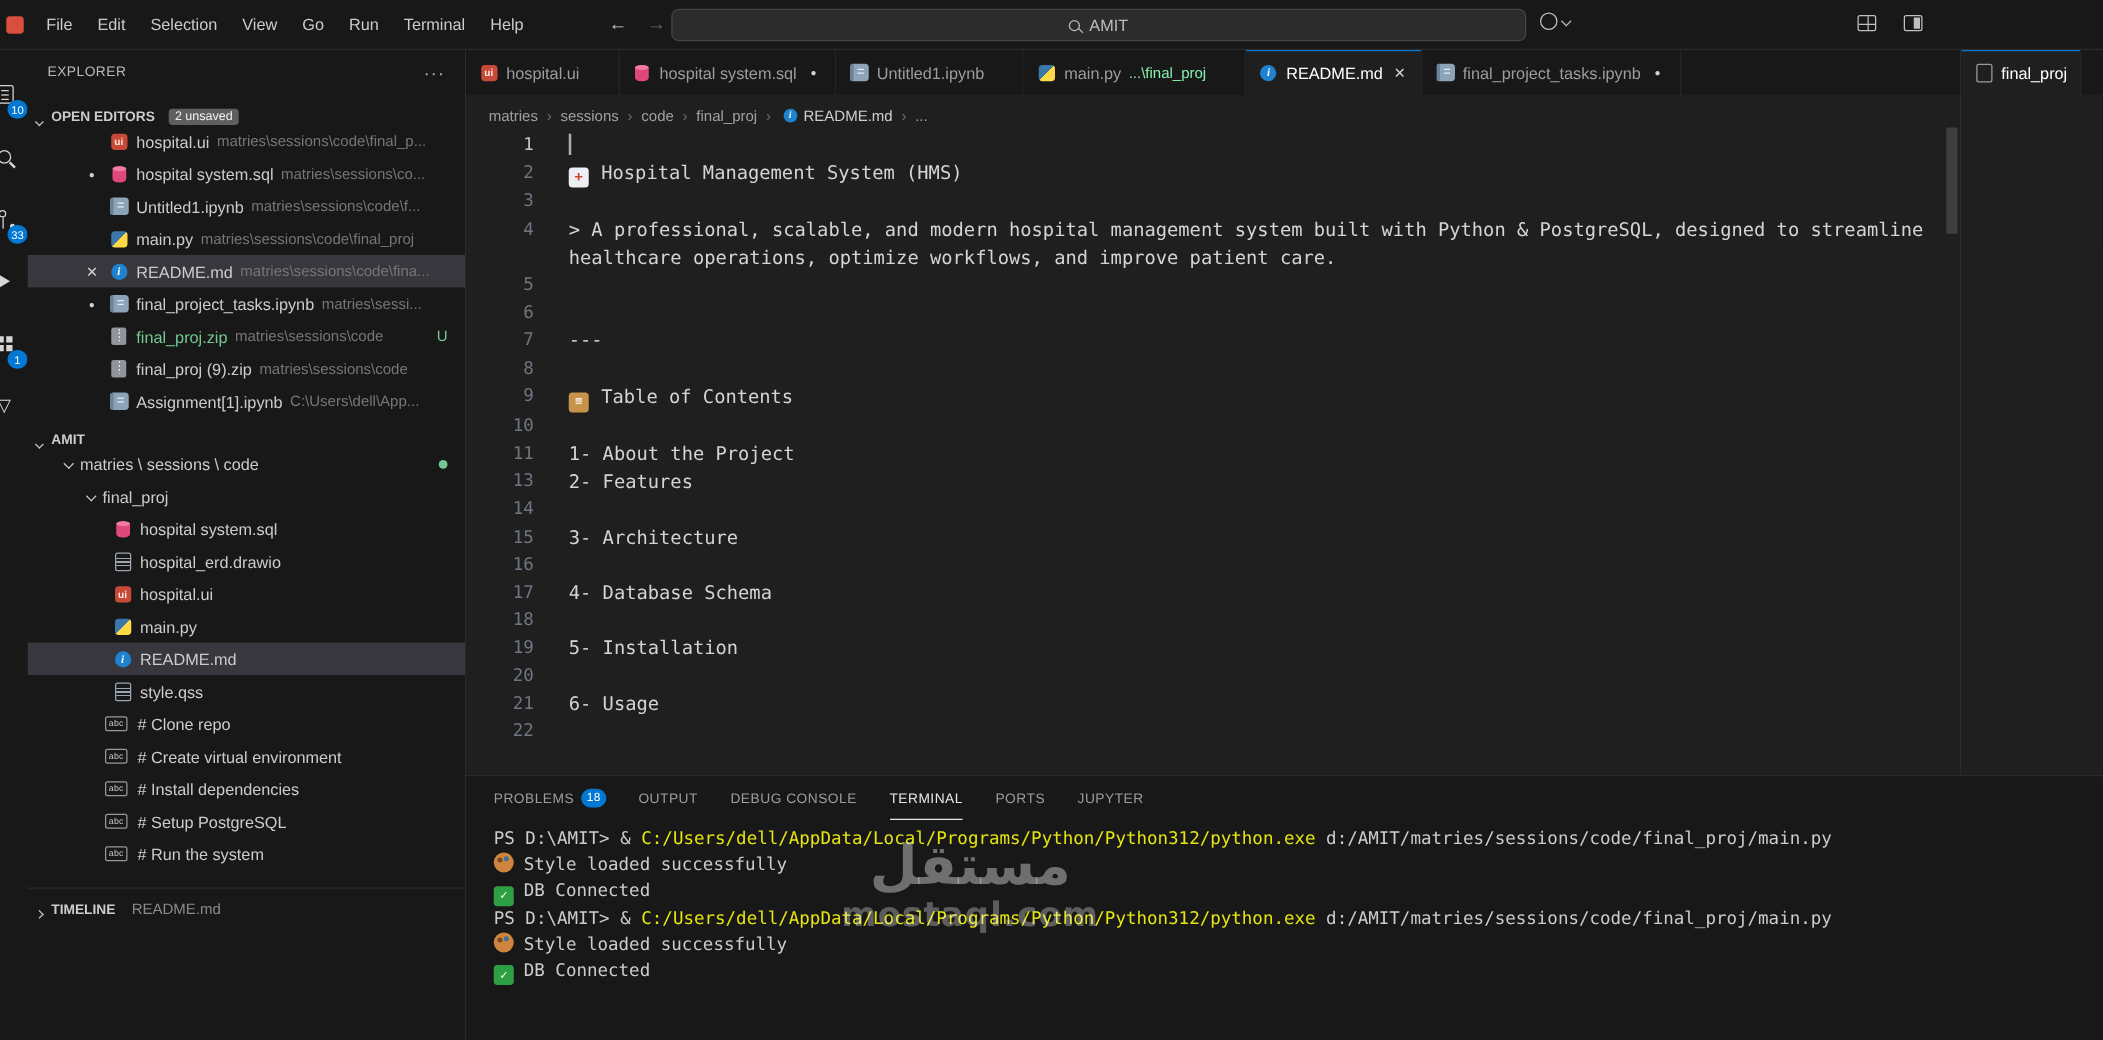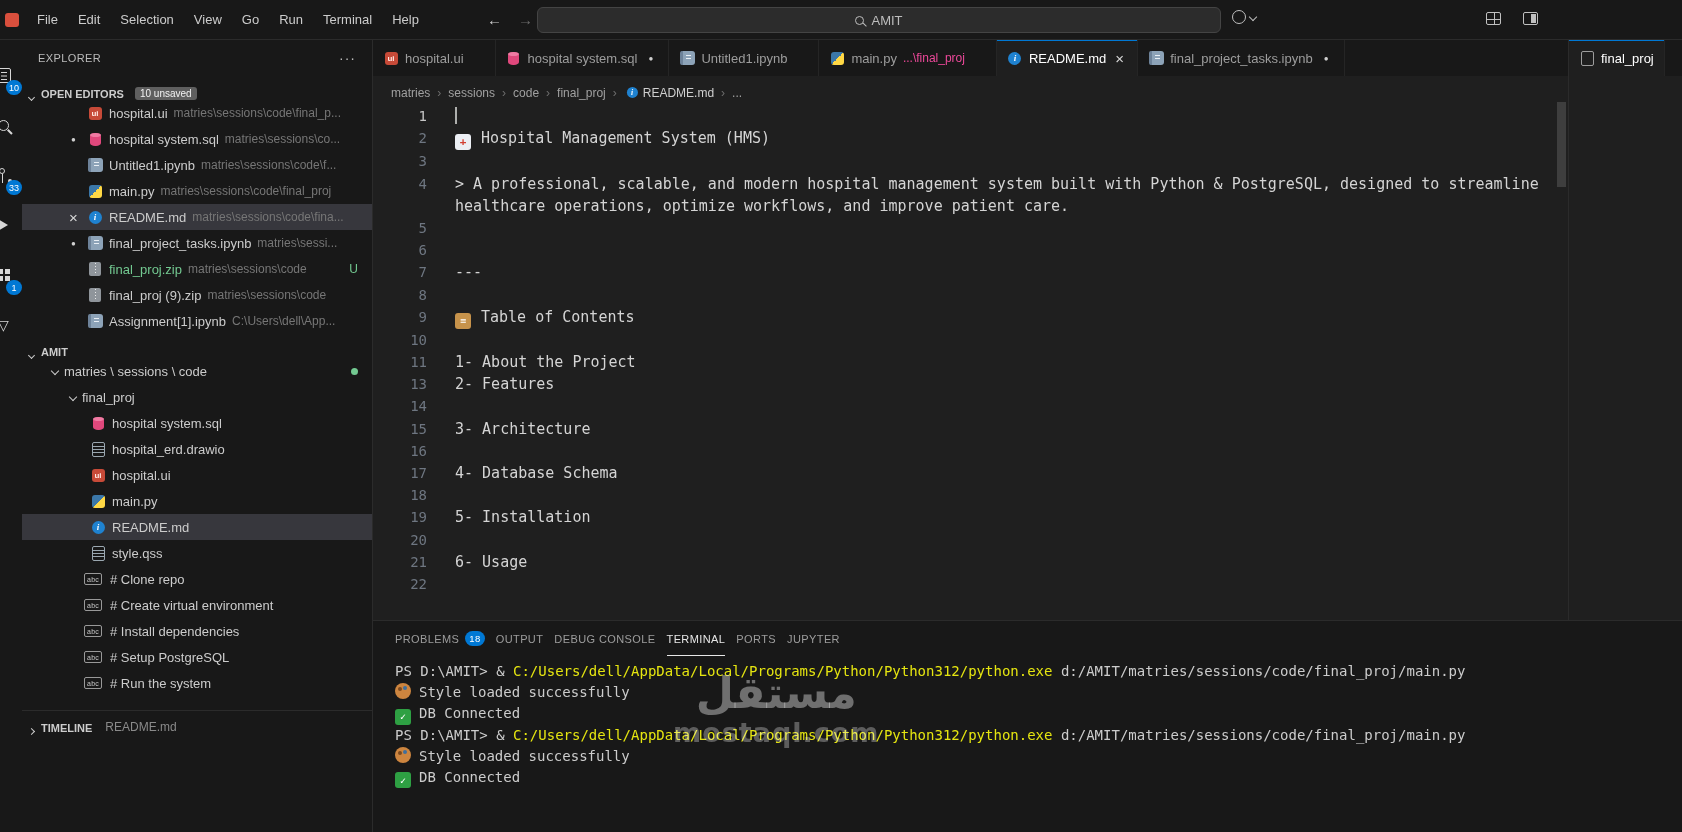--- a/index.html
+++ b/index.html
@@ -93,21 +93,21 @@
 
 
 .editor-region{flex:1;display:flex;flex-direction:column;min-width:0}
 .groups{flex:1;display:flex;min-height:0}
 .group1{width:1195px;flex:none;display:flex;flex-direction:column;background:#1f1f1f;min-width:0}
 .group2{flex:1;border-left:1px solid #2b2b2b;display:flex;flex-direction:column;background:#1f1f1f;min-width:0;overflow:hidden}
 .tabs{height:36px;flex:none;background:#181818;display:flex;align-items:stretch;overflow:hidden}
 .tab{display:flex;align-items:center;gap:6px;padding:0 10px;border-right:1px solid #252525;color:#9d9d9d;font-size:13px;background:#181818;white-space:nowrap;flex:none}
 .tab.active{background:#1f1f1f;color:#fff;box-shadow:inset 0 1px 0 #0078d4}
 .tab .decor{width:15px}
-.tdesc{color:#ec4899;font-size:12px}
+.tdesc{color:#86efac;font-size:12px}
 .breadcrumbs{height:24px;flex:none;display:flex;align-items:flex-end;padding-left:18px;font-size:12px;color:#a0a0a0;background:#1f1f1f}
 .bc-item{display:flex;align-items:center}
 .bc-item::after{content:"›";margin:0 7px;color:#6d6d6d}
 .bc-sep::before{content:"›";margin:0 7px;color:#6d6d6d}
 .bc-file{color:#cfcfcf;margin-left:3px}
 .bc-more{color:#a0a0a0}
 
 .code{flex:1;overflow:hidden;padding-top:5px;font-family:"DejaVu Sans Mono",monospace;font-size:15px;position:relative;background:#1f1f1f}
 .cline{display:flex;line-height:22.2px;min-height:22.2px}
 .ln{width:54px;flex:none;text-align:right;color:#6e7681;font-size:14px}
@@ -120,21 +120,21 @@
 [data-name="clipboard-emoji"]{background:#c7934b;color:#fff}
 [data-name="clipboard-emoji"]::before{content:"≡";font-size:10px}
 [data-name="palette-emoji"]{background:#cd853f;border-radius:50%}
 [data-name="palette-emoji"]::before{content:"";width:4px;height:4px;border-radius:50%;background:#7c4a1e;position:absolute;left:3px;top:4px;box-shadow:5px -1px 0 #3f6f9e}
 [data-name="check-emoji"]{background:#2ea043;color:#fff}
 [data-name="check-emoji"]::before{content:"✓";font-size:10px;font-weight:700}
 .vscroll{position:absolute;right:2px;top:2px;width:9px;height:85px;background:rgba(121,121,121,.35)}
 
 
 .panel{height:212px;flex:none;background:#181818;border-top:1px solid #2b2b2b;position:relative;overflow:hidden}
-.panel-tabs{height:35px;display:flex;align-items:center;gap:11px;padding-left:22px;font-size:11px;letter-spacing:.4px;color:#9d9d9d}
+.panel-tabs{height:35px;display:flex;align-items:center;gap:26px;padding-left:22px;font-size:11px;letter-spacing:.4px;color:#9d9d9d}
 .ptab{display:flex;align-items:center;gap:6px;height:100%}
 .ptab.active{color:#e7e7e7;box-shadow:inset 0 -1px 0 #e7e7e7}
 .pbadge{background:#0078d4;color:#fff;border-radius:9px;min-width:17px;height:15px;font-size:9.5px;display:flex;align-items:center;justify-content:center;padding:0 4px}
 .terminal{padding:5px 0 0 22px;font-family:"DejaVu Sans Mono",monospace;font-size:14px;line-height:21px;color:#ccc}
 .tline{white-space:pre}
 .tseg.plain{color:#cccccc}
 .tseg.yellow{color:#e5e510}
 .term-emo{margin-right:8px}
 .watermark{position:absolute;left:300px;top:48px;text-align:center;color:rgba(255,255,255,.38);font-family:"DejaVu Sans",sans-serif;pointer-events:none}
 .wm-ar{font-size:44px;font-weight:700;line-height:1.1}
@@ -209,21 +209,21 @@
 
     <div class="sidebar" data-name="explorer-sidebar">
       <div class="side-title" data-name="sidebar-title">
         <span data-name="sidebar-title-label">EXPLORER</span>
         <span class="more" data-name="more-actions-icon"></span>
       </div>
 
       <div class="sec" data-name="open-editors-header">
         <span class="chev" data-name="chevron-down-icon"></span>
         <span data-name="section-title">OPEN EDITORS</span>
-        <span class="badge-grey" data-name="unsaved-count-badge">10 unsaved</span>
+        <span class="badge-grey" data-name="unsaved-count-badge">2 unsaved</span>
       </div>
       <div data-name="open-editors-list">
 
       <div class="oe-row" data-name="open-editor-item">
             <span class="decor" data-name="editor-state-icon"></span>
             <span class="fico" data-name="qt-file-icon"></span>
             <span class="fname" data-name="file-name">hospital.ui</span>
             <span class="fpath" data-name="file-path">matries\sessions\code\final_p...</span>
 
           </div>

